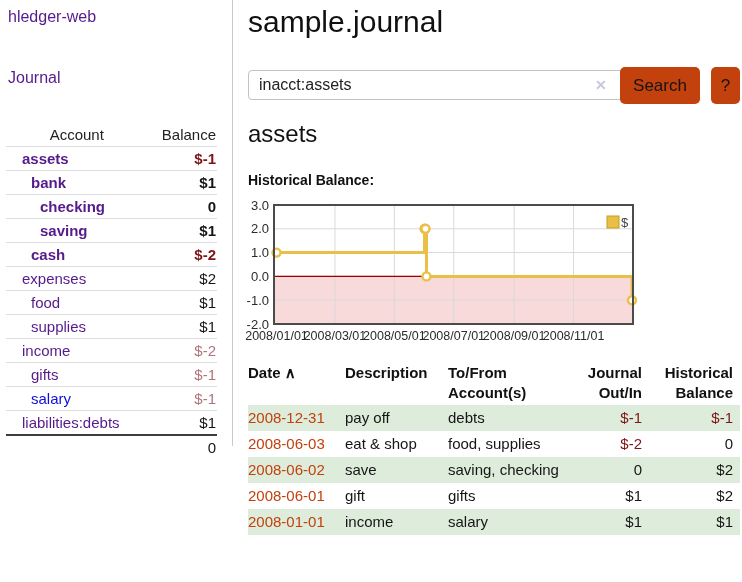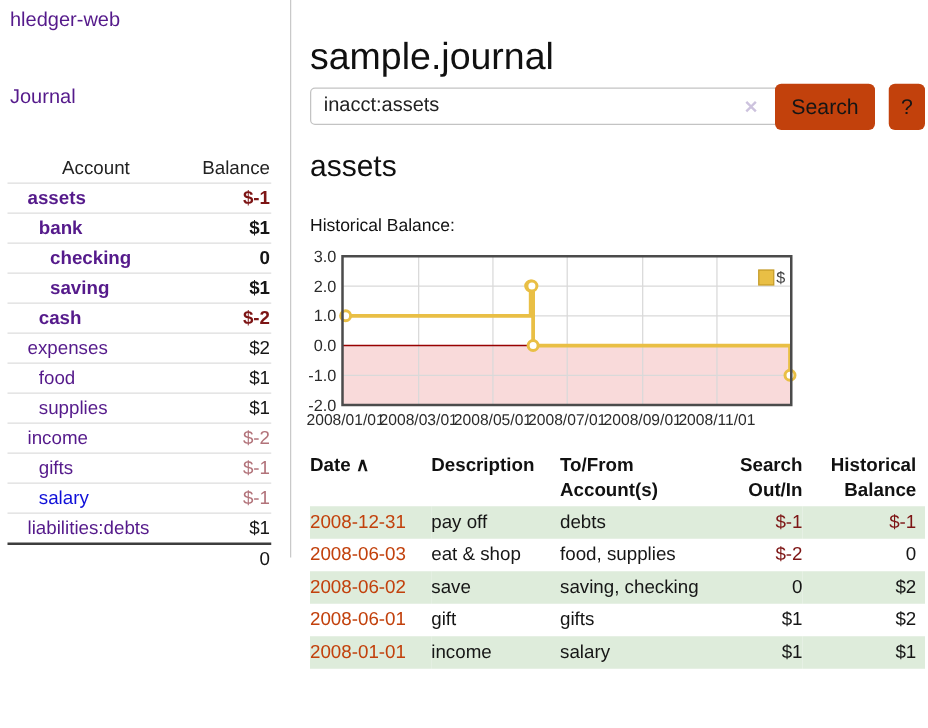--- a/index.html
+++ b/index.html
@@ -21,34 +21,34 @@
   #accounts-table a.blue { color:#0f0fd9; }
   #accounts-table .b { font-weight:bold; }
   #accounts-table .bal { color:#161616; }
   #accounts-table .negS { color:#7d1515; }
   #accounts-table .negW { color:#b2737a; }
   #accounts-table .lvl1 { padding-left:16px; }
   #accounts-table .lvl2 { padding-left:25px; }
   #accounts-table .lvl3 { padding-left:34px; }
 
   
-  #page-title { position:absolute; left:248px; top:5px; font-size:30px; font-weight:normal; color:#101010;margin-top:24px; }
+  #page-title { position:absolute; left:248px; top:5px; font-size:30px; font-weight:normal; color:#101010; }
   #search-input { position:absolute; left:248px; top:70px; width:403px; height:30px;
     border:1px solid #c3c3c3; border-radius:4px; padding:0 28px 0 10px; font-size:16px;
     font-family:"Liberation Sans", sans-serif; color:#222; outline:none; }
   #clear-search { position:absolute; left:595px; top:78px; font-size:14px; font-weight:bold;
     color:#cdc3de; cursor:pointer; line-height:14px; }
   .btn { position:absolute; top:67px; height:37px; background:#c2410c; border:none; border-radius:5px;
     font-size:17px; color:#151515; font-family:"Liberation Sans", sans-serif; cursor:pointer; }
   #search-button { left:620px; width:80px; }
   #help-button { left:711px; width:29px; }
 
   
   #account-heading { position:absolute; left:248px; top:120px; font-size:24px; font-weight:normal; color:#101010; }
-  #chart-label { position:absolute; left:248px; top:172px; font-size:14px; font-weight:normal; color:#111; }
+  #chart-label { position:absolute; left:248px; top:172px; font-size:14px; font-weight:bold; color:#111; }
   #chart { position:absolute; left:240px; top:198px; }
 
   
   #register { position:absolute; left:248px; top:361px; width:492px; border-collapse:collapse;
     font-size:15px; table-layout:fixed; }
   #register th { font-weight:bold; text-align:left; vertical-align:top; padding:2px 0; line-height:20px; color:#111; }
   #register th.r, #register td.r { text-align:right; }
   #register td { padding:3px 0; line-height:20px; vertical-align:top; color:#161616; }
   #register td.last, #register th.last { padding-right:7px; }
   #register tr.stripe { background:#deecdb; }
@@ -176,21 +176,21 @@
       <col style="width:103px">
       <col style="width:112px">
     <col style="width:82px">
       <col style="width:98px">
   </colgroup>
   <thead>
       <tr id="register-head">
         <th>Date<span> ∧</span></th>
         <th>Description</th>
         <th>To/From Account(s)</th>
-        <th class="r">Search Out/In</th>
+        <th class="r">Journal Out/In</th>
         <th class="r last">Historical Balance</th>
       </tr>
     </thead>
   <tbody id="register-rows">
       <tr class="stripe">
         <td><a>2008-12-31</a></td>
         <td class="">pay off</td>
         <td class="">debts</td>
         <td class="r neg">$-1</td>
         <td class="r last neg">$-1</td>

